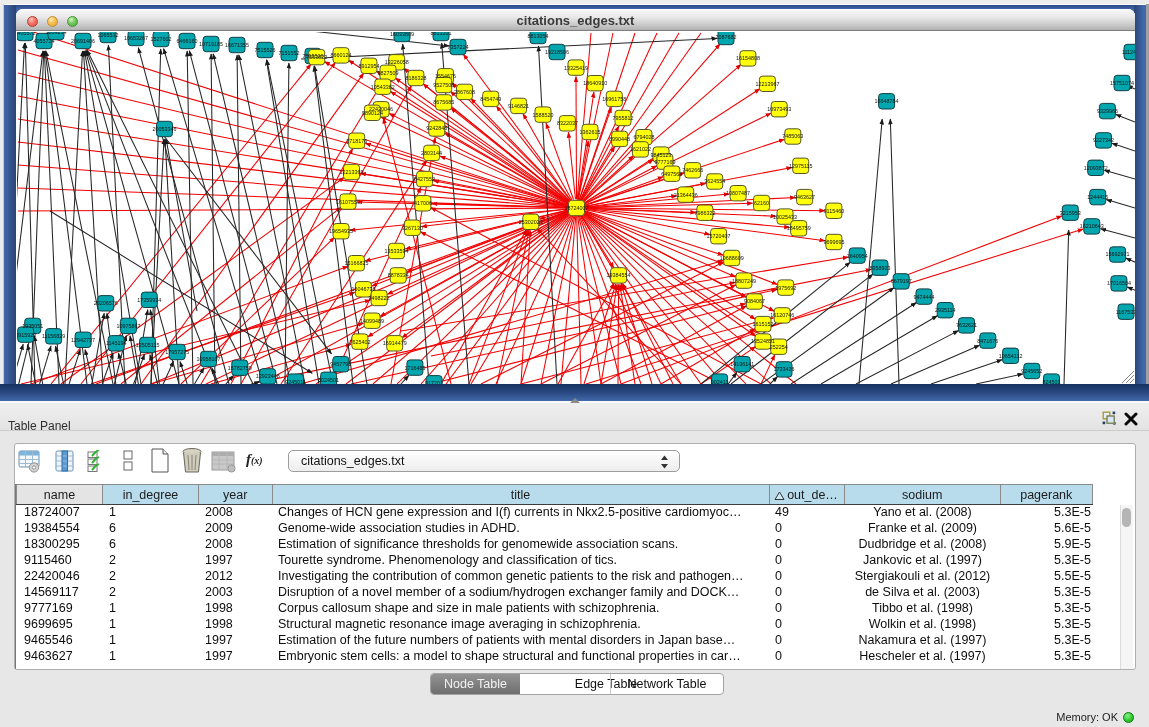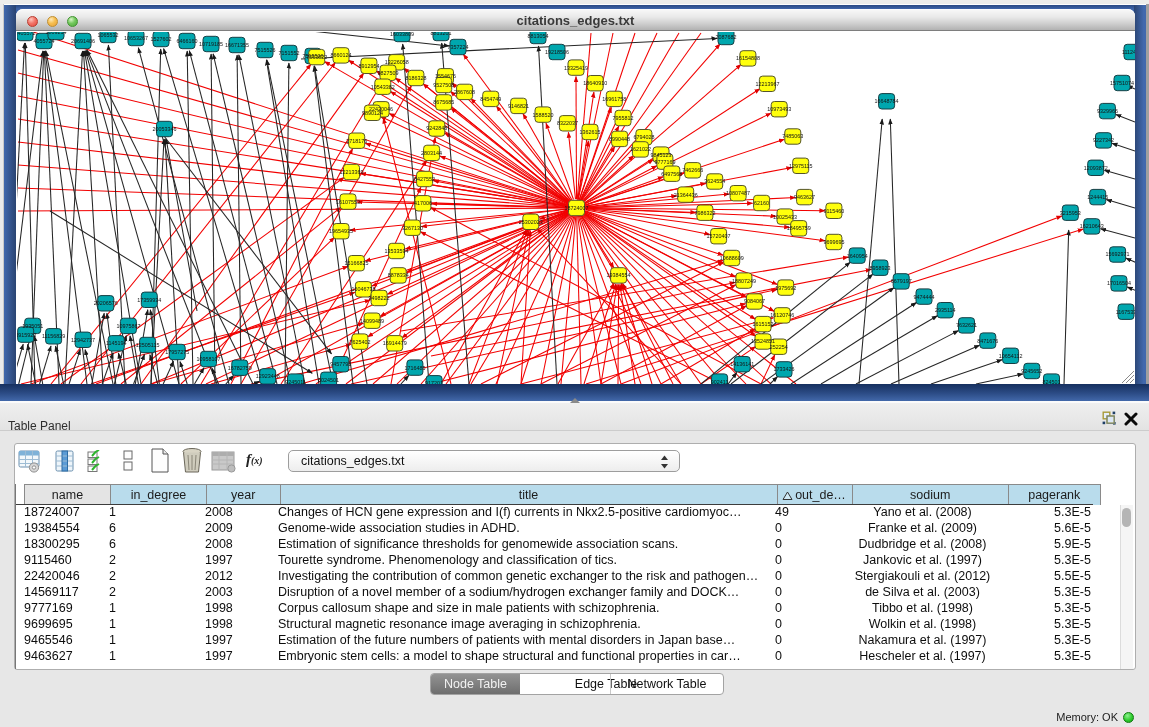--- a/index.html
+++ b/index.html
@@ -40,21 +40,21 @@
   background:linear-gradient(180deg,#efefef,#e3e3e3); border-bottom:1px solid #cccccc; }
 #ptitle { position:absolute; left:8px; top:409px; font-size:12px; color:#2e2e2e;margin-top:10px; }
 #card { position:absolute; left:14px; top:443px; width:1122px; height:227px;
   background:#fff; border:1px solid #aeaeae; border-radius:3px; }
 #combo { position:absolute; left:288px; top:450px; width:392px; height:22px;
   background:linear-gradient(180deg,#ffffff,#ededed); border:1px solid #9d9d9d;
   border-radius:5px; }
 #combo span { position:absolute; left:12px; top:3px; font-size:12.5px; color:#111; }
 .thead { position:absolute; top:484px; height:21px; background:#b9dcec;
   border-top:1px solid #8a8a8a; border-right:1px solid #8a8a8a;
-  font-size:12.5px; color:#1c1c1c; text-align:center; line-height:21px;margin-left:8px; }
+  font-size:12.5px; color:#1c1c1c; text-align:center; line-height:21px; }
 #h0 { left:16px; width:87px; background:#e4e4e4; border-left:1px solid #8a8a8a; }
 #h1 { left:103px; width:96px; }
 #h2 { left:199px; width:73.5px; }
 #h3 { left:272.5px; width:497px; }
 #h4 { left:769.5px; width:75px; }
 #h5 { left:844.5px; width:156.5px; }
 #h6 { left:1001px; width:91.5px; }
 #hline { position:absolute; left:15px; top:504px; width:1078px; height:1px; background:#3c3c3c; }
 #lborder { position:absolute; left:15px; top:484px; width:1px; height:185px; background:#777; }
 .tr { position:absolute; left:0; height:16px; font-size:12.5px; color:#0d0d0d; white-space:nowrap; }
@@ -766,21 +766,21 @@
     <span class="c2">1997</span>
     <span class="c3">Tourette syndrome. Phenomenology and classification of tics.</span>
     <span class="c4">0</span>
     <span class="c5">Jankovic et al. (1997)</span>
     <span class="c6">5.3E-5</span>
   </div>
 <div class="tr" style="top:569px">
     <span class="c0">22420046</span>
     <span class="c1">2</span>
     <span class="c2">2012</span>
-    <span class="c3">Investigating the contribution of common genetic exchanger to the risk and pathogen…</span>
+    <span class="c3">Investigating the contribution of common genetic patients to the risk and pathogen…</span>
     <span class="c4">0</span>
     <span class="c5">Stergiakouli et al. (2012)</span>
     <span class="c6">5.5E-5</span>
   </div>
 <div class="tr" style="top:585px">
     <span class="c0">14569117</span>
     <span class="c1">2</span>
     <span class="c2">2003</span>
     <span class="c3">Disruption of a novel member of a sodium/hydrogen exchanger family and DOCK…</span>
     <span class="c4">0</span>

